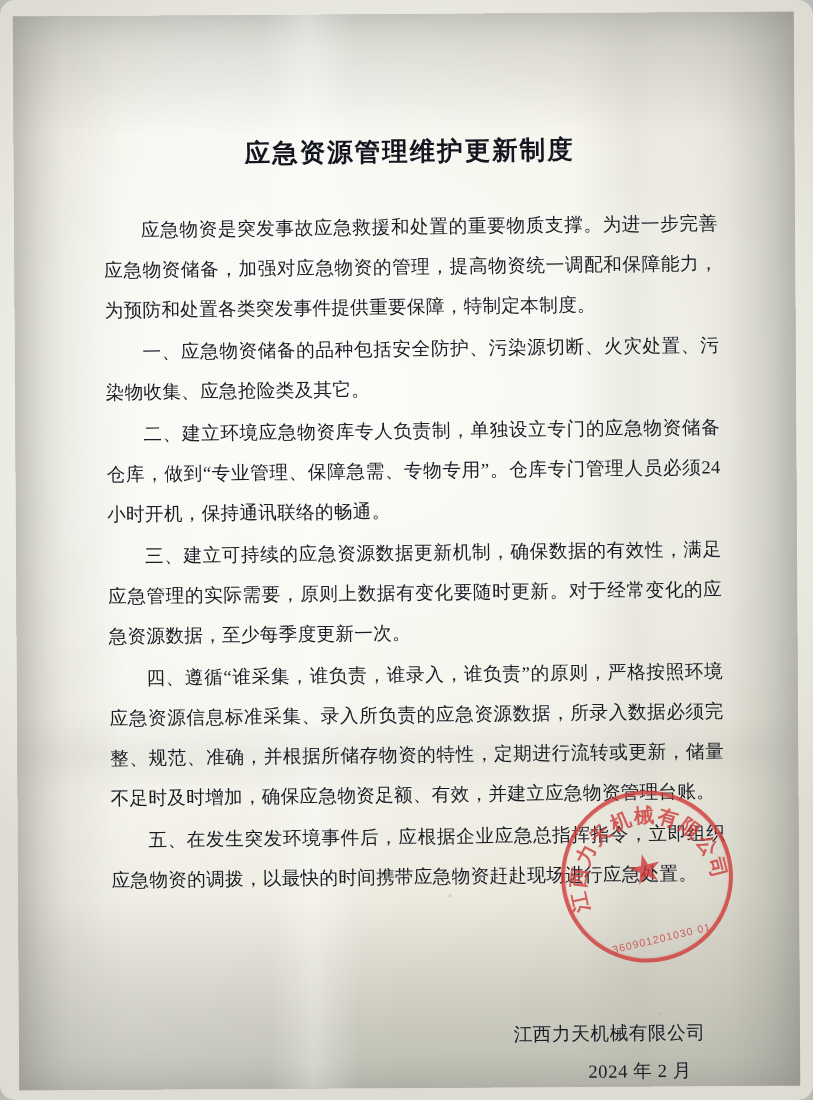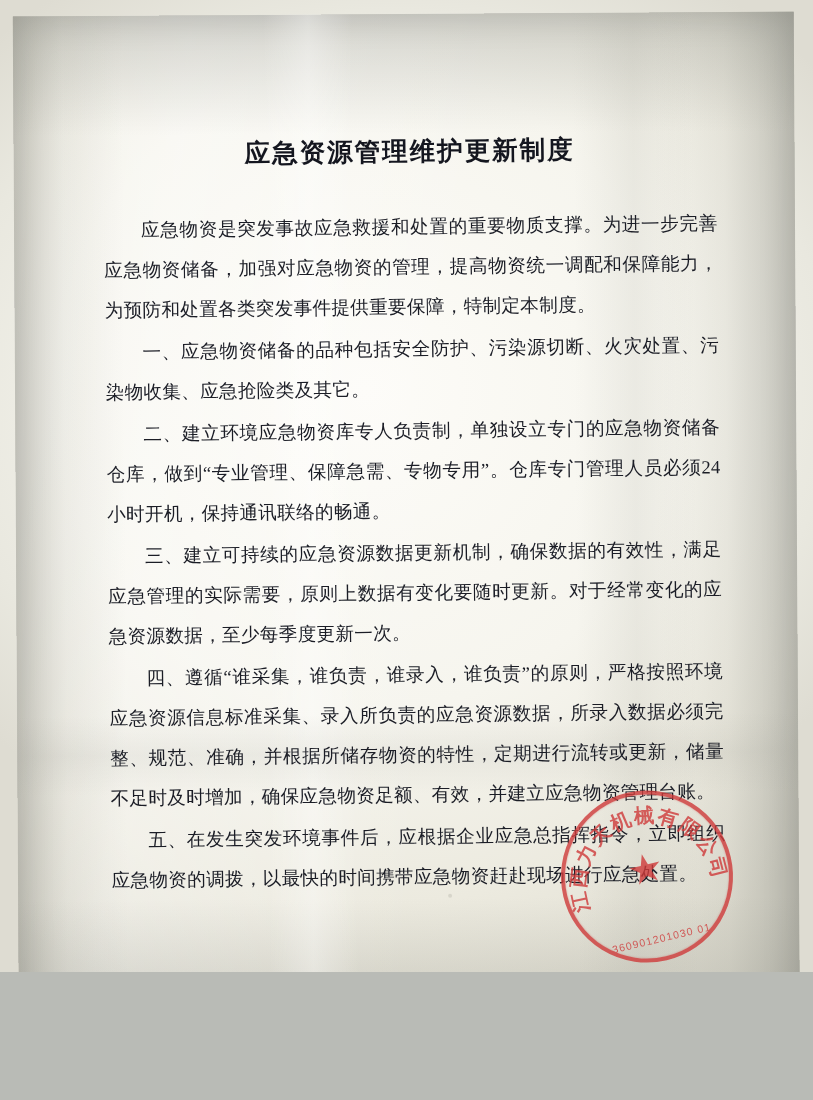--- a/index.html
+++ b/index.html
@@ -10,24 +10,25 @@
     width: 813px;
     height: 1100px;
     overflow: hidden;
     background: #b9bbb6;
     font-family: "Liberation Serif", "DejaVu Serif", serif;
   }
 
   #page {
     position: relative;
     width: 813px;
-    height: 972px;
+    height: 1100px;
     background:
       radial-gradient(ellipse 70% 50% at 48% 40%, #fbfaf6 0%, #f4f3ec 45%, #e9e8df 78%, #dedcd2 100%);
     overflow: hidden;
+    border-radius: 15px;
   }
 
   
   #sheet {
     position: absolute;
     left: 16px;
     top: 14px;
     width: 781px;
     height: 1074px;
     background:

